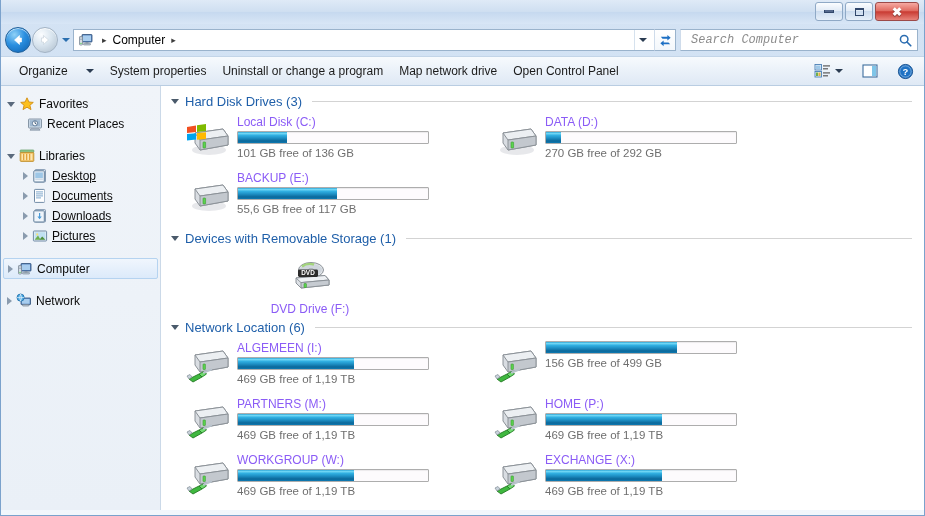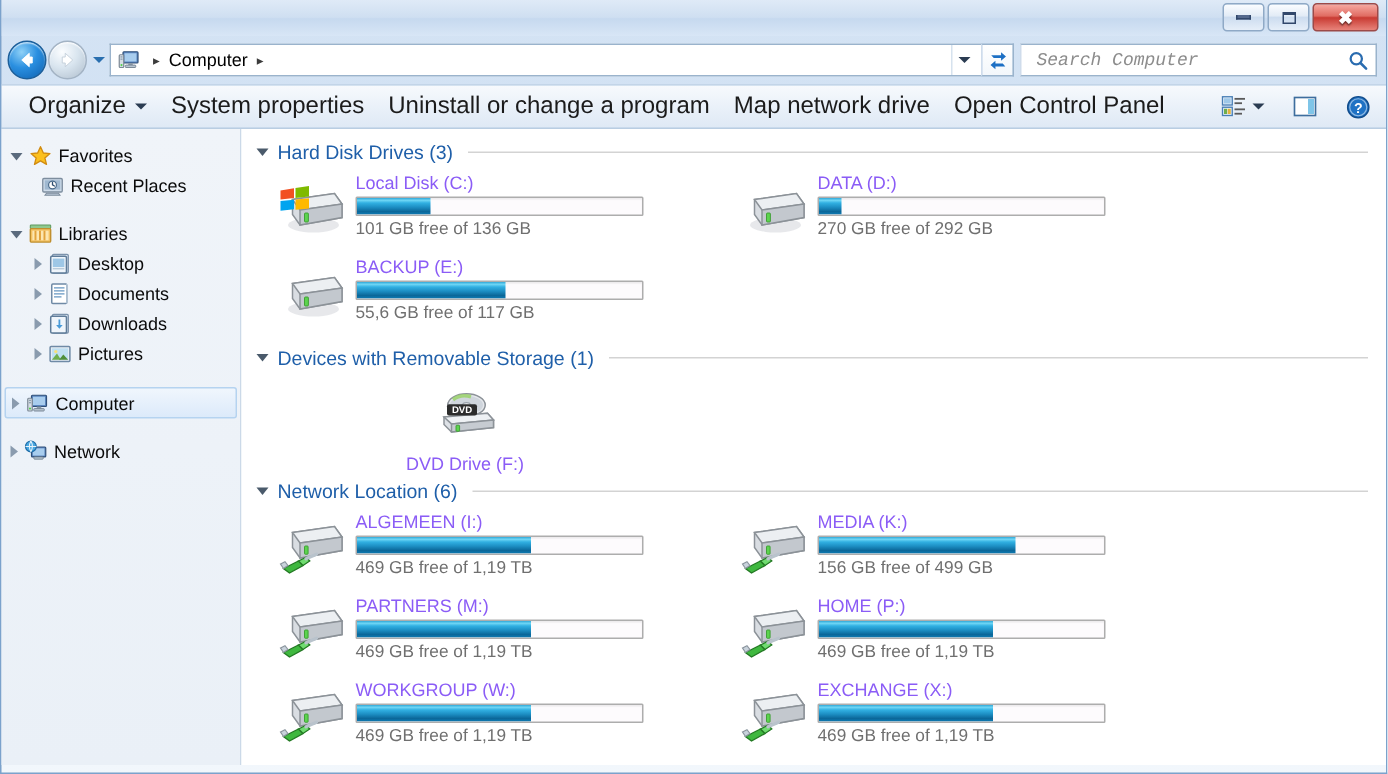--- a/index.html
+++ b/index.html
@@ -165,26 +165,26 @@
   .toolbar {
     height: 30px;
     background: linear-gradient(180deg,#f7fafd 0%,#eaf1f9 50%,#dfe9f5 100%);
     border-top: 1px solid #c3d5e8;
     border-bottom: 1px solid #b9cde2;
     display: flex;
     align-items: center;
     padding: 0 6px 0 10px;
   }
   .tb-item {
-    font-size: 16px;
+    font-size: 12px;
     color: #1b1b1b;
     padding: 4px 8px;
     white-space: nowrap;
     cursor: default;
-    display: flex; align-items: center; gap: 6px;
+    display: flex; align-items: center; gap: 18px;
   }
   .tb-spacer { flex: 1 1 auto; }
   .tb-icon {
     padding: 2px 4px;
     display: flex; align-items: center; gap: 3px;
     cursor: default;
   }
   .tri-down {
     width: 0; height: 0;
     border-left: 4px solid transparent;
@@ -212,21 +212,21 @@
     align-items: center;
     height: 20px;
     padding-left: 6px;
     gap: 4px;
     font-size: 12px;
     color: #0b0b0b;
     cursor: default;
     white-space: nowrap;
   }
   .nav-item.indent1 { padding-left: 26px; }
-  .nav-item.indent2 { padding-left: 22px; }
+  .nav-item.indent2 { padding-left: 22px; text-decoration: underline; }
   .nav-item.selected {
     background: linear-gradient(180deg,#f0f6fd 0%,#dceafa 100%);
     border: 1px solid #b5d3f0;
     border-radius: 2px;
     margin: 0 2px;
     padding-left: 4px;
     height: 21px;
   }
   .nav-gap { height: 12px; }
   .tri-right {
@@ -702,21 +702,20 @@
             <path d="M10 12 L38 8 L43 15 L43 24 L15 29 L10 22 Z" fill="#d9dde2" stroke="#8c9298" stroke-width="1"></path>
             <path d="M10 12 L38 8 L43 15 L15 19 Z" fill="#eceff2" stroke="#8c9298" stroke-width="1"></path>
             <path d="M15 19 L43 15 L43 24 L15 29 Z" fill="#c3c8ce" stroke="#8c9298" stroke-width="1"></path>
             <rect x="18" y="21" width="2.4" height="5.5" rx="0.5" fill="#5cd44e" stroke="#3a9b30" stroke-width="0.6"></rect>
             <path d="M4 36 L14 31 L17 34 L8 39 Z" fill="#3fb83f" stroke="#247a24" stroke-width="0.9"></path>
             <path d="M14 31 L19 28.5 L21.5 31 L17 34 Z" fill="#6fdc6f" stroke="#247a24" stroke-width="0.9"></path>
             <path d="M19 29.5 L26 26.5" stroke="#b9c3cc" stroke-width="2.2" stroke-linecap="round"></path>
             <path d="M2 33 L5 31.5 L7 34 L4 36 Z" fill="#c9d3dc" stroke="#8b959e" stroke-width="0.8"></path>
           </svg>
           <div class="drive-info">
-            <div class="drive-name">MEDIA (K:)</div>
             <div class="bar-outer">
               <div class="bar-fill" style="width: 69%;"></div>
             </div>
             <div class="drive-sub">156 GB free of 499 GB</div>
           </div>
         </div>
 
         <div class="drive">
           <svg class="drive-icon" viewBox="0 0 46 42">
             <path d="M10 12 L38 8 L43 15 L43 24 L15 29 L10 22 Z" fill="#d9dde2" stroke="#8c9298" stroke-width="1"></path>

